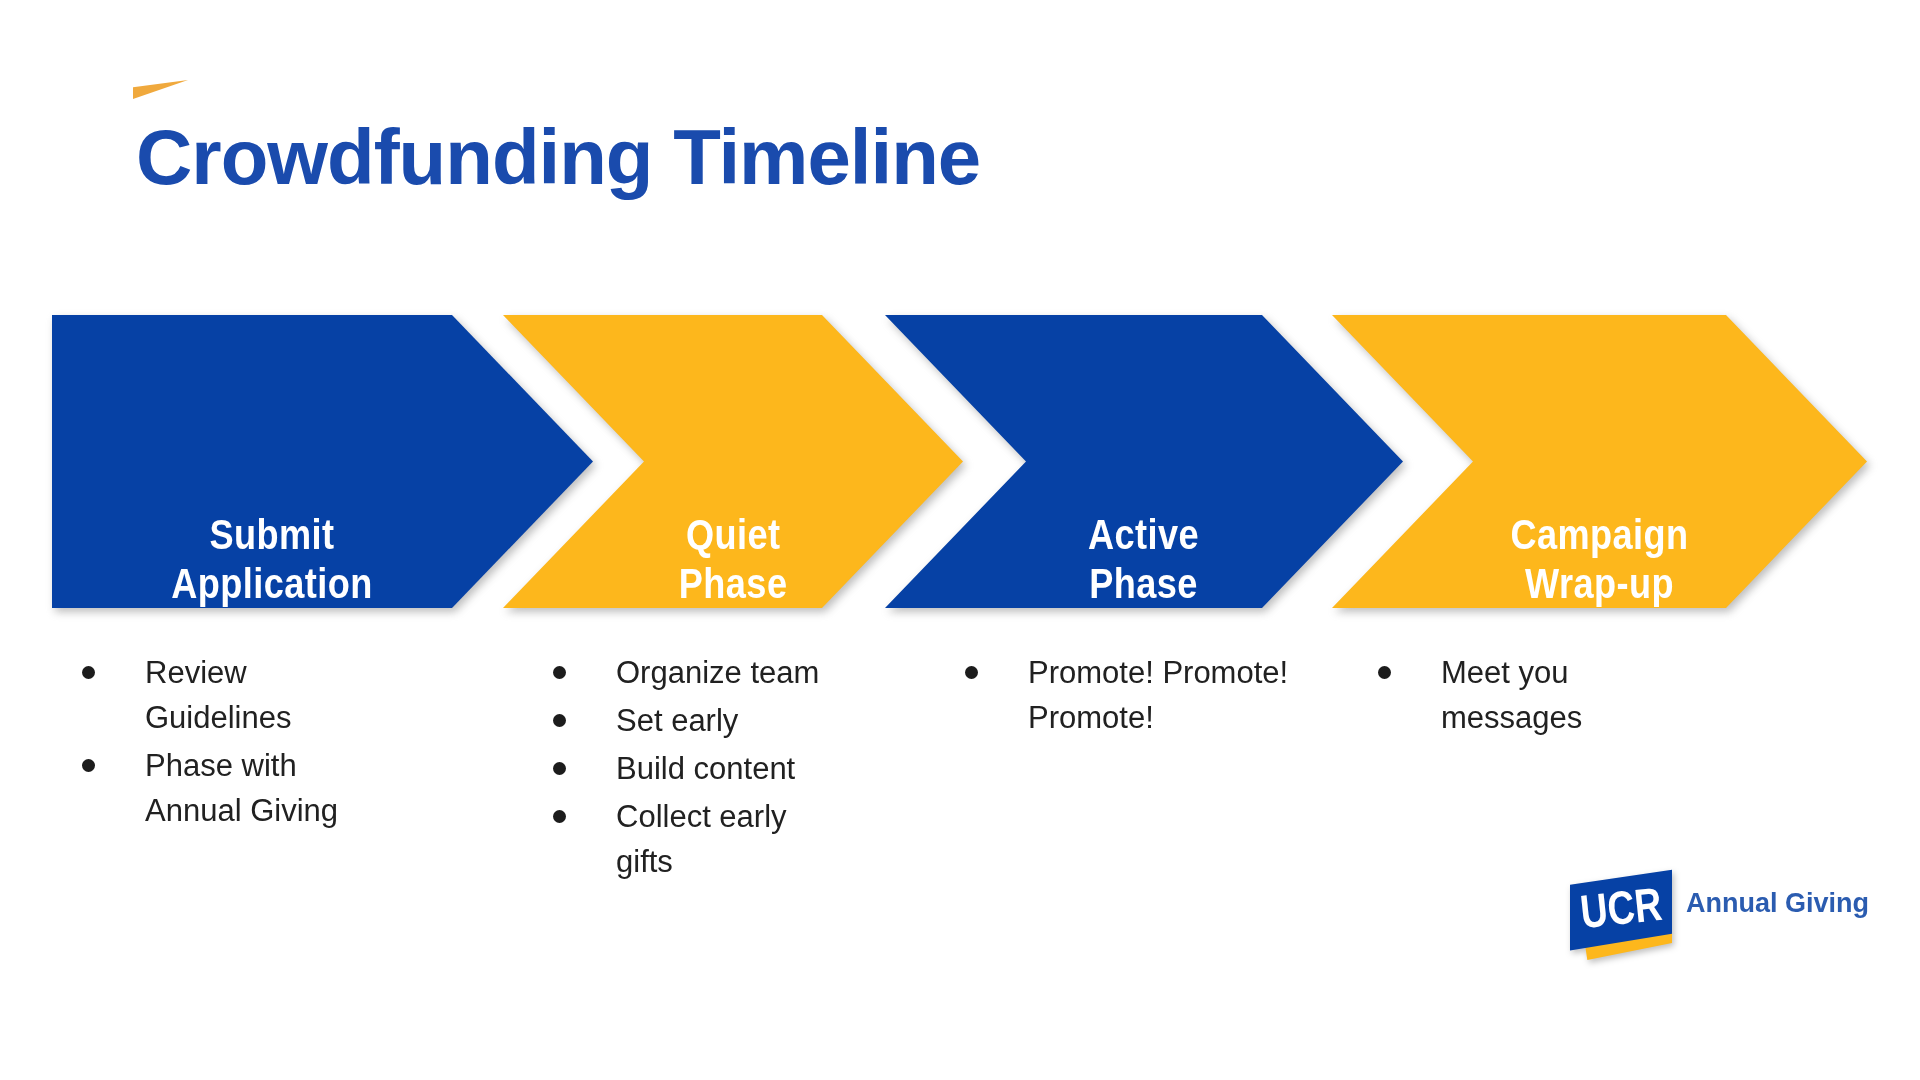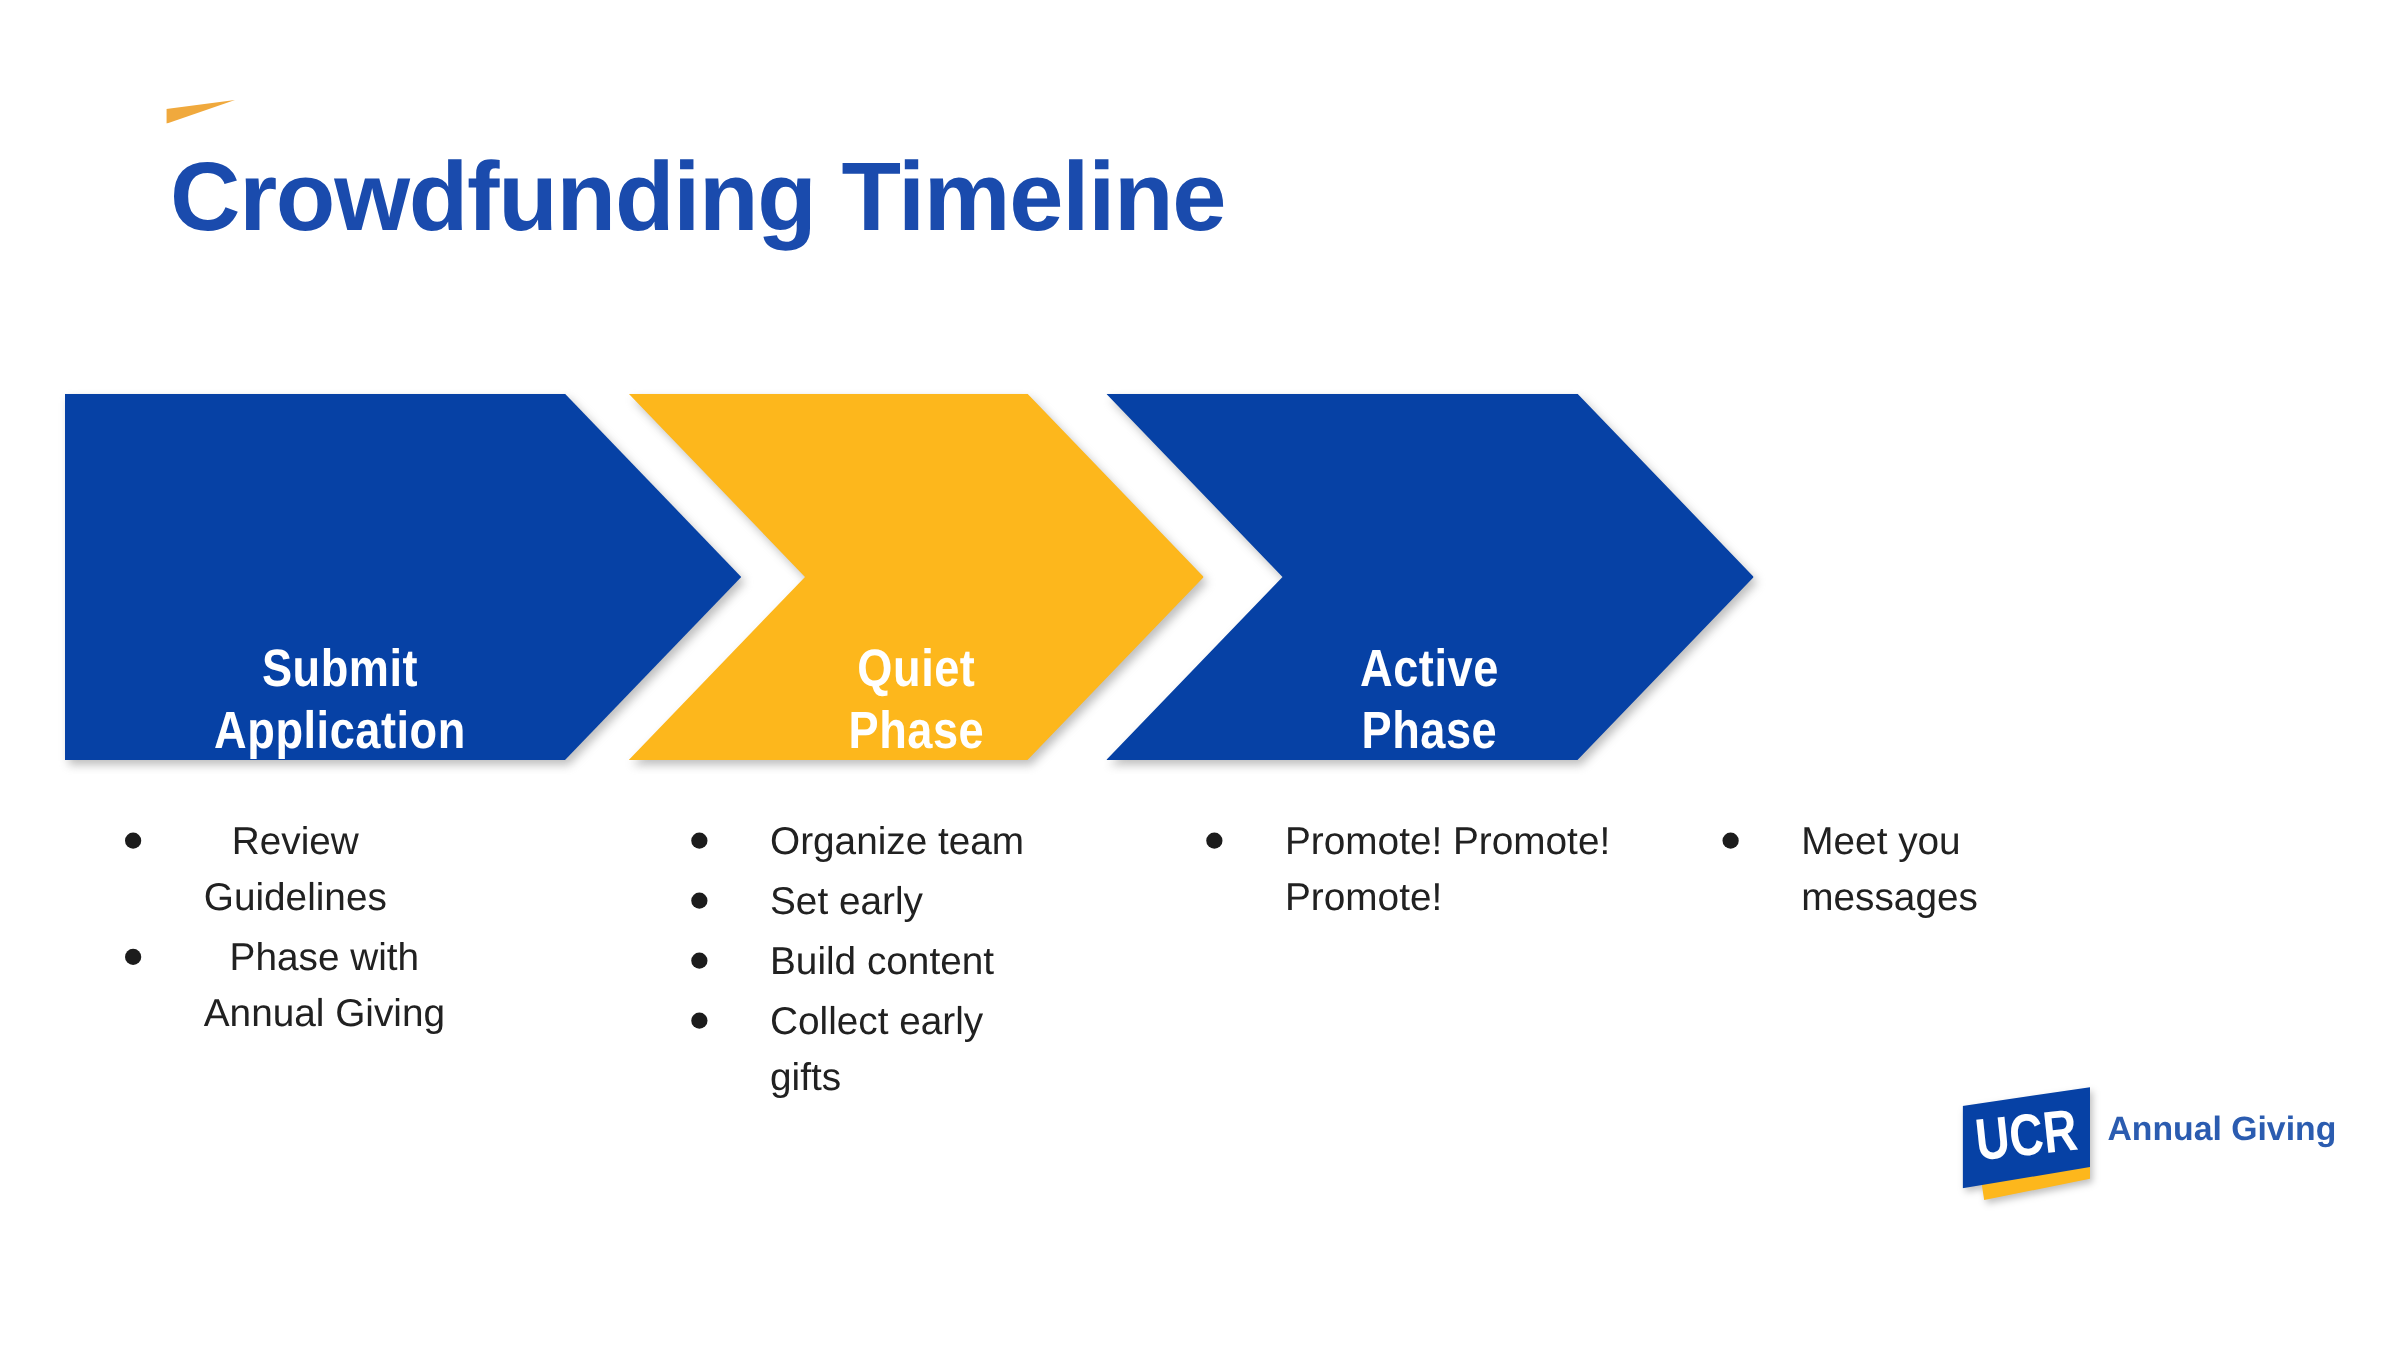--- a/index.html
+++ b/index.html
@@ -53,21 +53,21 @@
   .arrow-label span {
     display:inline-block;
     color:#ffffff; font-weight:700; font-size:42px; line-height:1.17;
     white-space:pre-line; text-align:center;
     transform:scaleX(0.86); transform-origin:center;
     letter-spacing:0.5px;
   }
 
   
   .col { position:absolute; top:650px; }
-  .c1 { left:100px;   width:310px;text-align:center; }
+  .c1 { left:82px;   width:310px; }
   .c2 { left:553px;  width:330px; }
   .c3 { left:965px;  width:370px; }
   .c4 { left:1378px; width:290px; }
   .li { display:flex; align-items:flex-start; margin-bottom:3px; }
   .dot {
     flex:0 0 13px; width:13px; height:13px; border-radius:50%;
     background:#1c1c1c; margin:16px 50px 0 0;
   }
   .li-text {
     font-size:31px; line-height:45px; color:#212121;
@@ -126,20 +126,27 @@
     </div>
 
     <div class="step s3">
       <div class="arrow notched blue"></div>
       <div class="arrow-label">
         <span>Active
 Phase</span>
       </div>
     </div>
 
+    <div class="step s4">
+      <div class="arrow notched gold"></div>
+      <div class="arrow-label">
+        <span>Campaign
+Wrap-up</span>
+      </div>
+    </div>
 
   </div>
 
   <div class="col c1">
     <div class="li">
       <span class="dot"></span>
       <span class="li-text">Review
 Guidelines</span>
     </div>
     <div class="li">

